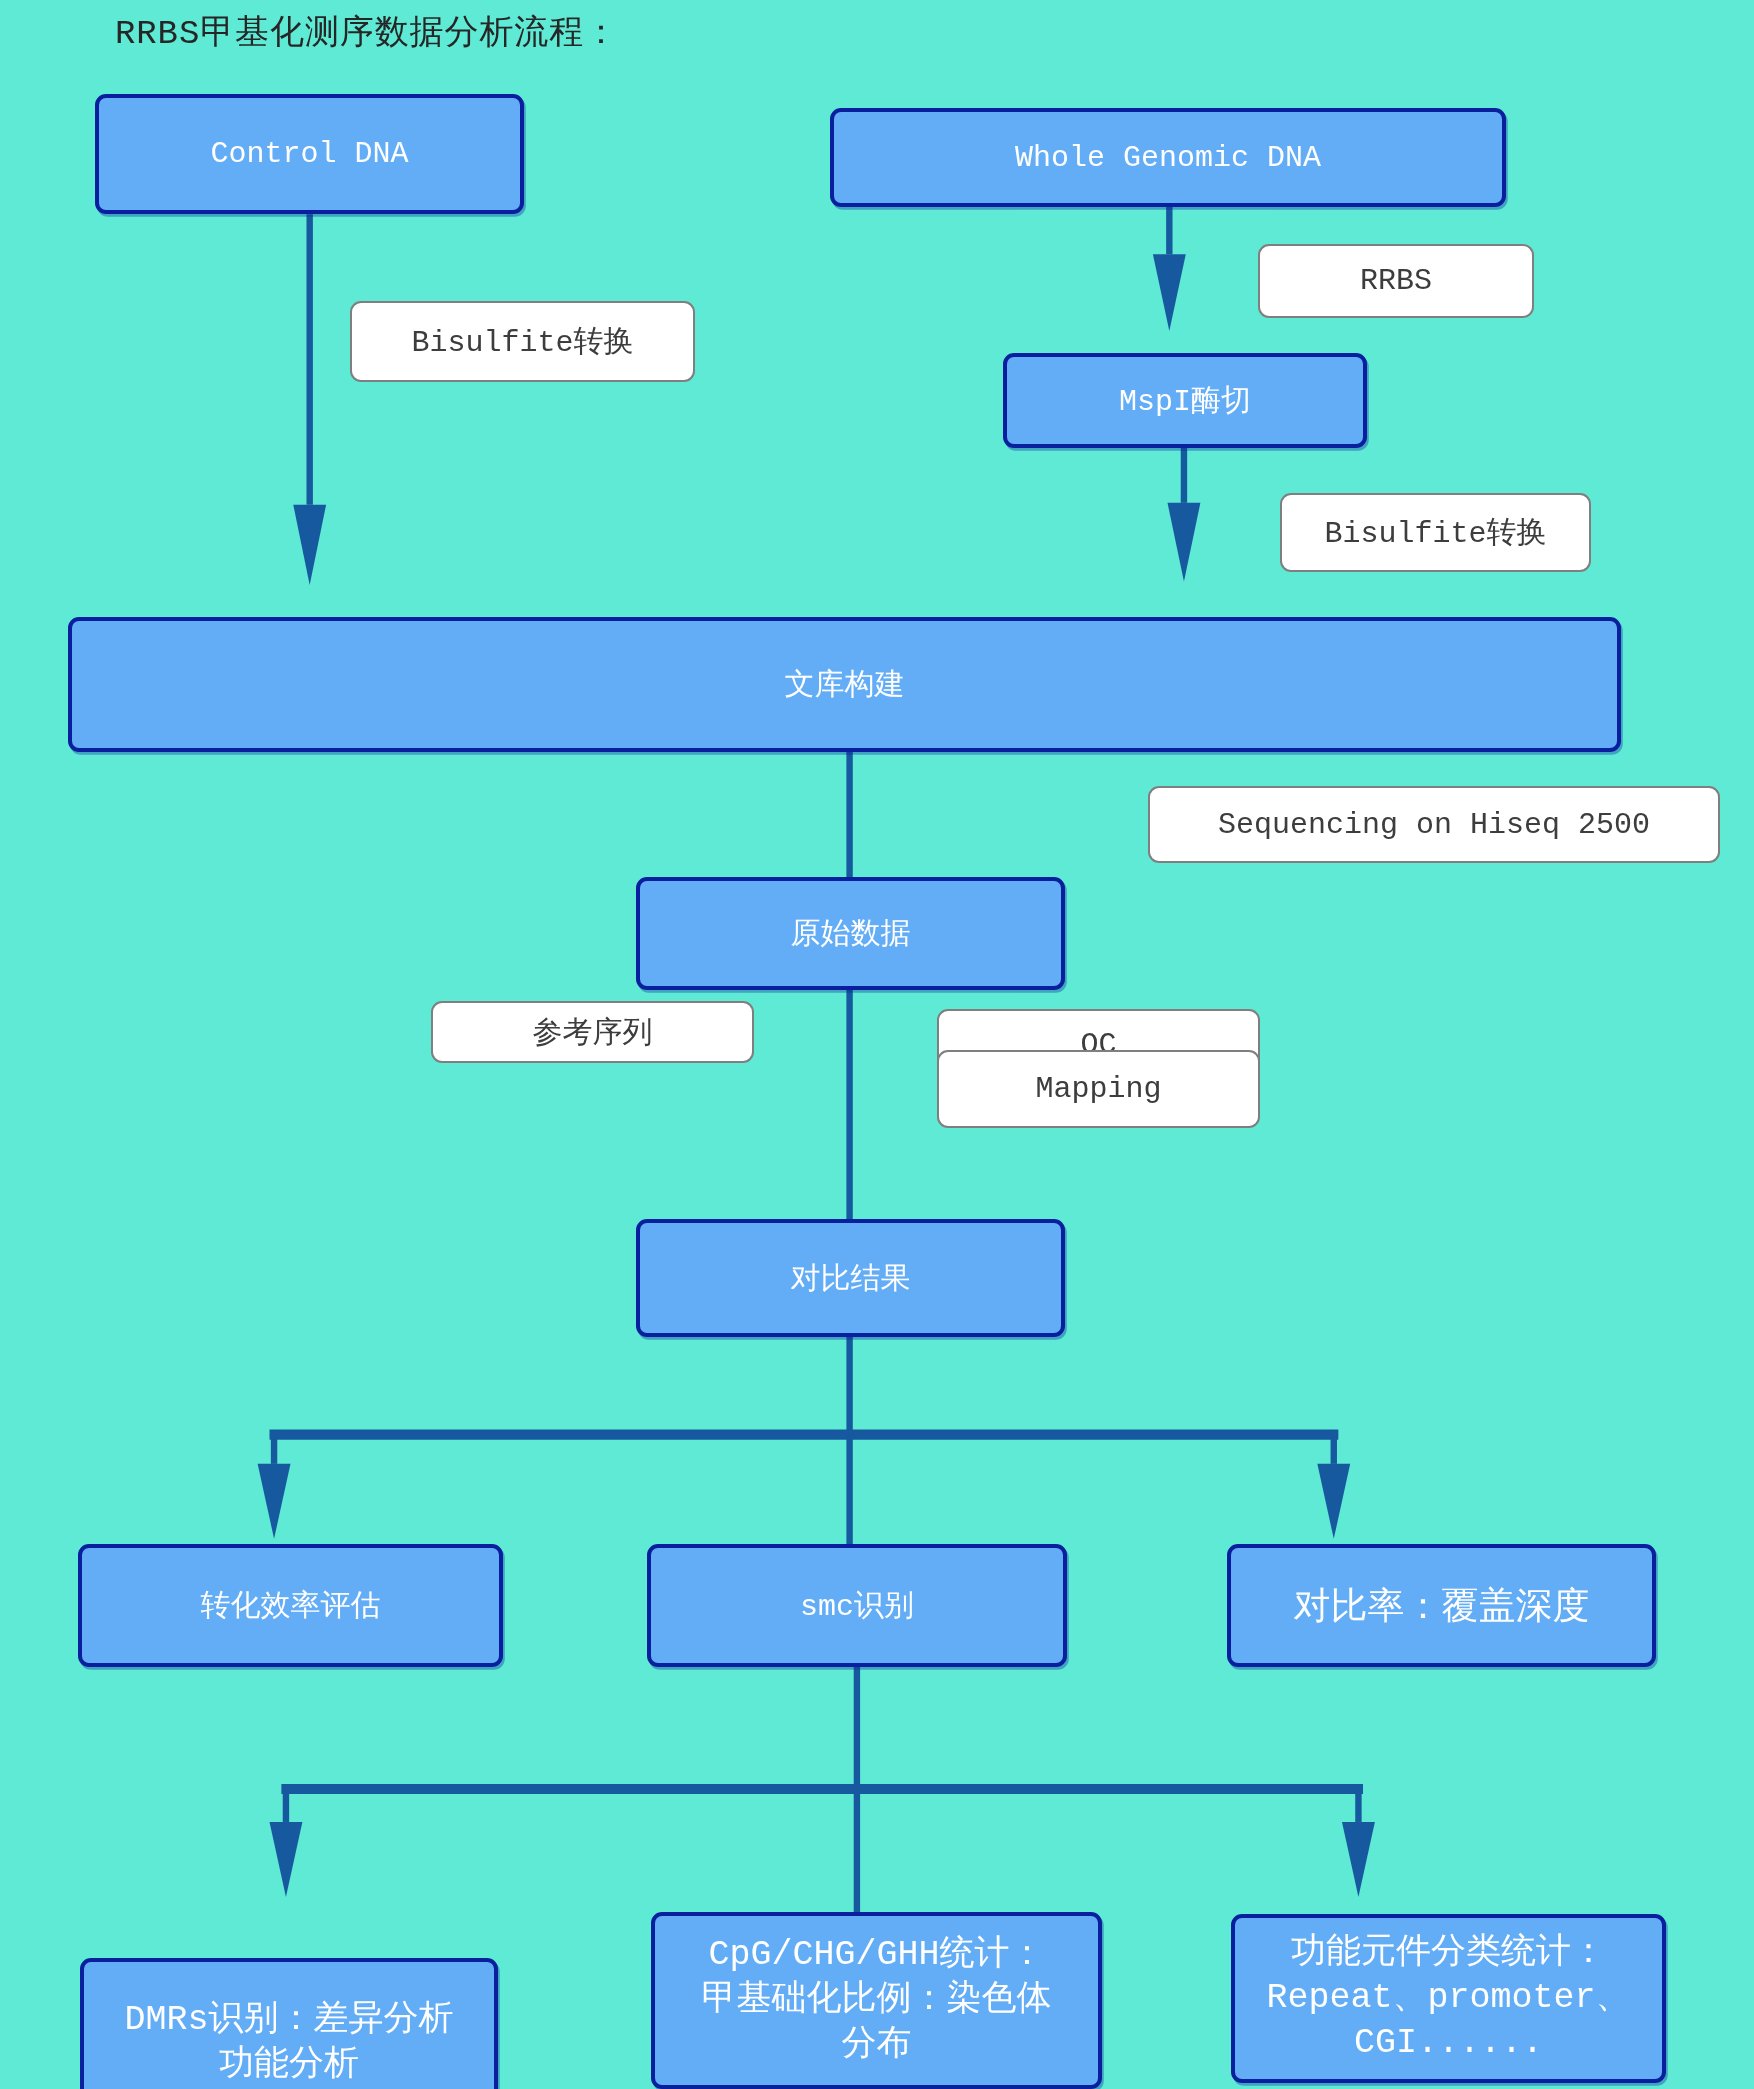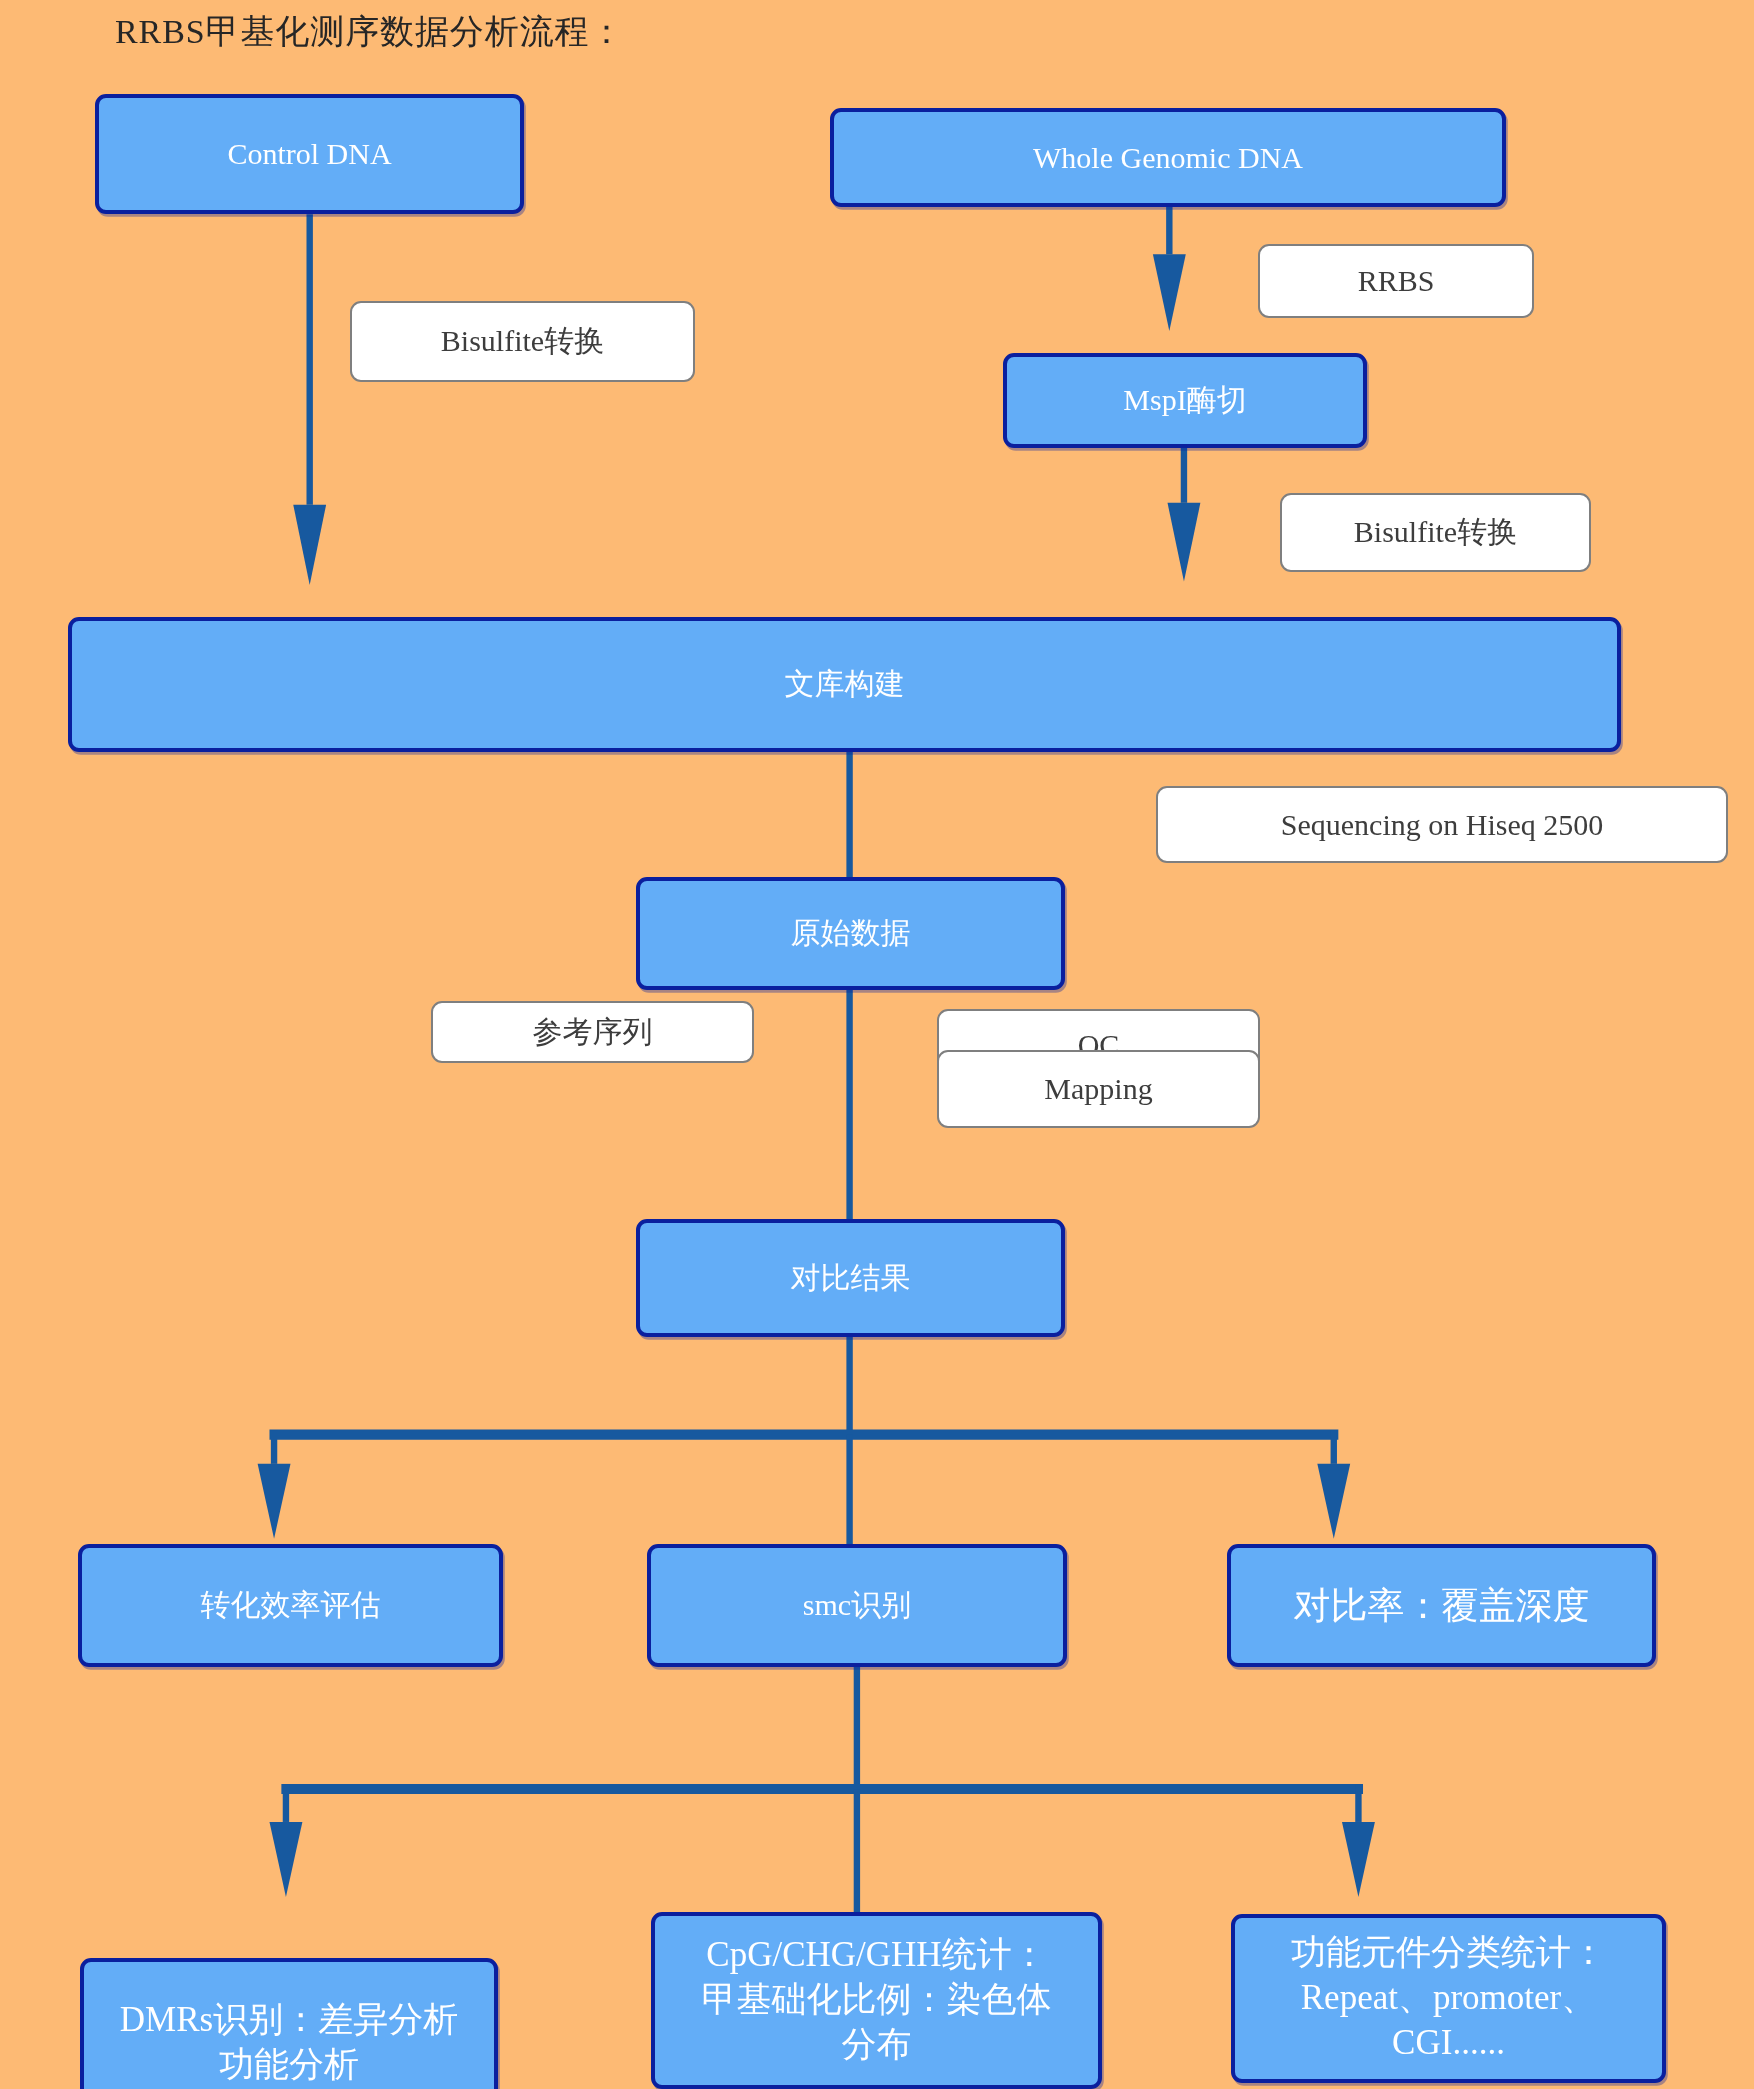--- a/index.html
+++ b/index.html
@@ -1,21 +1,21 @@
 <!DOCTYPE html>
 <html style="font-size:14.6px"><head>
 <meta charset="utf-8">
 <style>
   html,body{margin:0;padding:0;background:#ffffff;}
   .canvas{
     position:relative;
     width:1754px;
     height:2090px;
-    background:#fdba74;
-    font-family:Liberation Serif, serif;
+    background:#5eead4;
+    font-family:Liberation Mono, monospace;
     overflow:hidden;
   }
   .title{
     position:absolute;
     left:115px; top:9.1px;
     font-size:34px;
     color:#262626;
     letter-spacing:0.9px;
   }
   .node{
@@ -126,21 +126,21 @@
   <div class="node multi" style="left:1231px; top:1914px; width:435px; height:169px;">功能元件分类统计：
 Repeat、promoter、
 CGI......</div>
 
   <div class="steplabel" style="left:350px; top:301px; width:345px; height:81px;">Bisulfite转换</div>
 
   <div class="steplabel" style="left:1258px; top:244px; width:276px; height:74px;">RRBS</div>
 
   <div class="steplabel" style="left:1280px; top:493px; width:311px; height:79px;">Bisulfite转换</div>
 
-  <div class="steplabel" style="left:1148px; top:786px; width:572px; height:77px;margin-left:8px;">Sequencing on Hiseq 2500</div>
+  <div class="steplabel" style="left:1148px; top:786px; width:572px; height:77px;">Sequencing on Hiseq 2500</div>
 
   <div class="steplabel" style="left:431px; top:1001px; width:323px; height:62px;">参考序列</div>
 
   <div class="steplabel" style="left:937px; top:1009px; width:323px; height:71px;">QC</div>
 
   <div class="steplabel" style="left:937px; top:1050px; width:323px; height:78px;">Mapping</div>
 
 </div>
 
 

